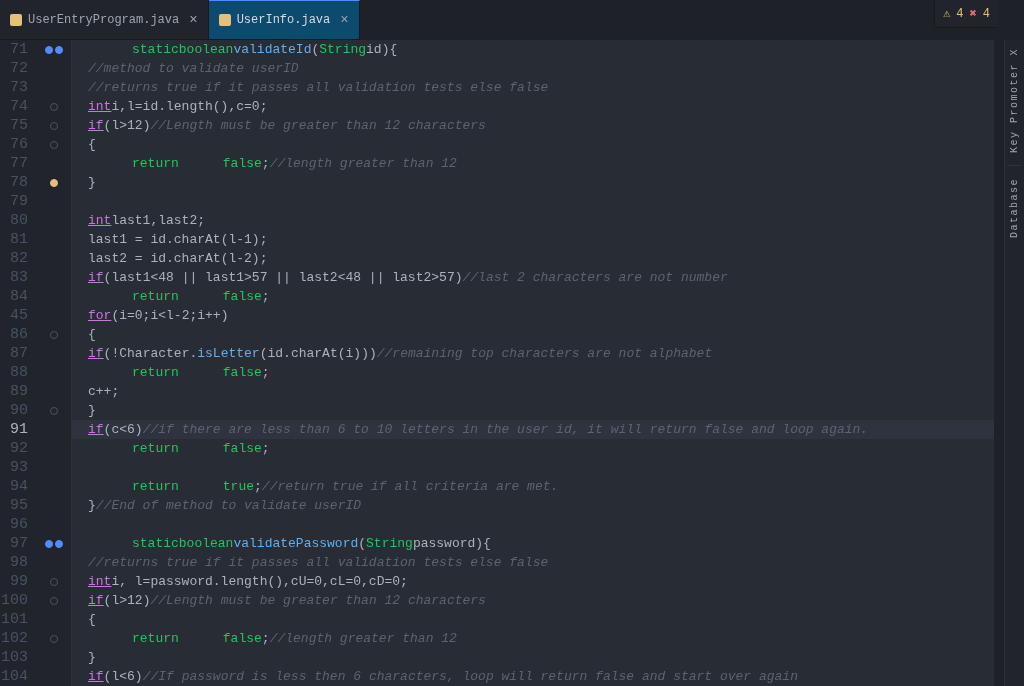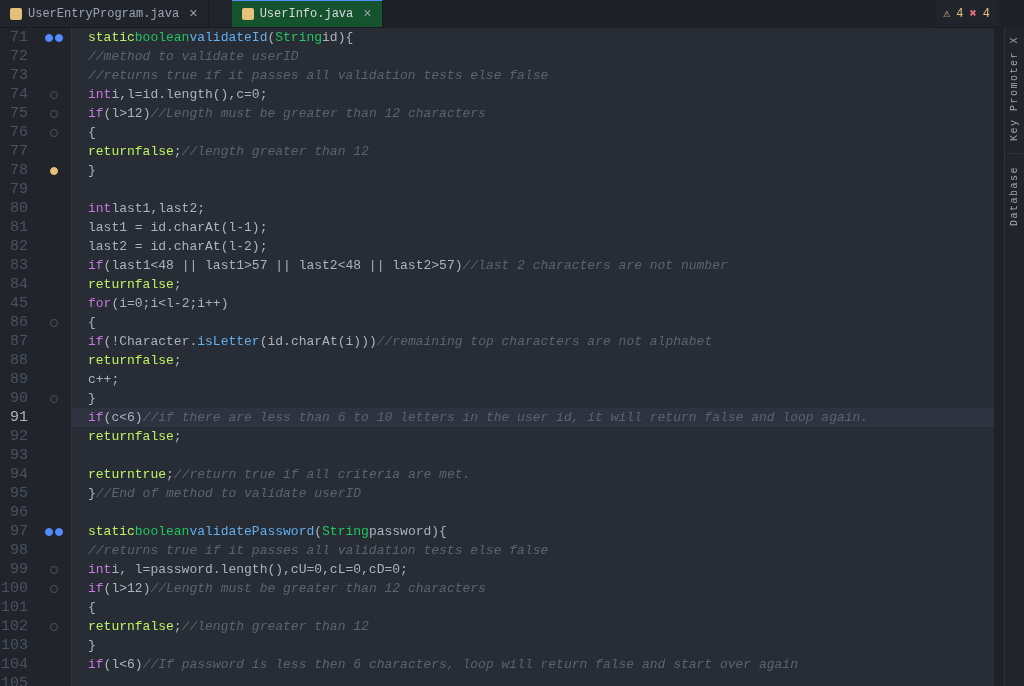--- a/index.html
+++ b/index.html
@@ -13,40 +13,39 @@
       height: 686px;
       display: flex;
       flex-direction: column;
     }
 
     
     .tab-bar {
       display: flex;
       align-items: center;
       background: #21252b;
-      height: 28px;
+      height: 40px;
       border-bottom: 1px solid #181a1f;
       flex-shrink: 0;
-      gap: 23px;
     }
     .tab {
       display: flex;
       align-items: center;
       padding: 0 10px;
       height: 100%;
       font-size: 12px;
       color: #9da5b4;
       background: #21252b;
       border-right: 1px solid #181a1f;
       cursor: pointer;
       gap: 6px;
       min-width: 120px;
     }
     .tab.active {
-      background: #14532d;
+      background: #0c4a6e;
       color: #d7dae0;
       border-top: 1px solid #528bff;
     }
     .tab-icon {
       width: 12px;
       height: 12px;
       background: #e5c07b;
       border-radius: 2px;
       display: inline-block;
       flex-shrink: 0;
@@ -121,22 +120,22 @@
     .code-line {
       display: flex;
       align-items: center;
       height: 19px;
       min-height: 19px;
       padding-left: 16px;
       white-space: nowrap;
     }
 
     
-    .kw { color: #c678dd; }          
-    .kw2 { color: #bef264; }         
+    .kw { color: #c678dd; text-decoration: underline; }          
+    .kw2 { color: #22c55e; margin-left: 44px; }         
     .type { color: #22c55e; }         
     .fn { color: #61afef; }          
     .cm { color: #5c6370; font-style: italic; }           
     .paren { color: #abb2bf; }
 
     
     .line-91 { background: #2f3340; }
 
     .top-bar-wrapper {
       display: flex;

